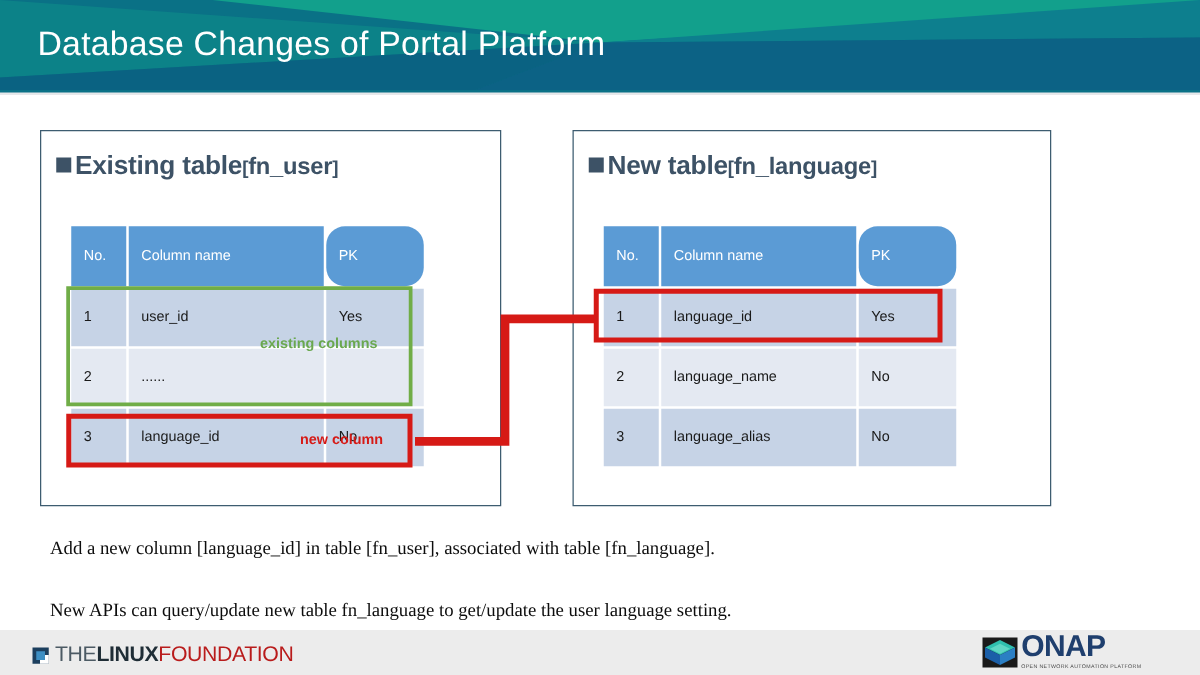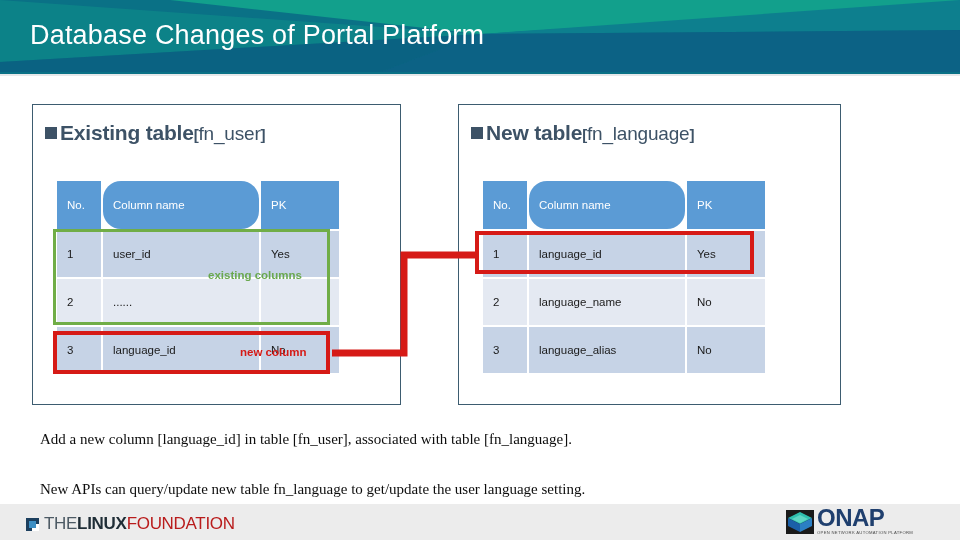--- a/index.html
+++ b/index.html
@@ -80,21 +80,21 @@
     margin-right: 3px;
     vertical-align: 1px;
   }
   .panel-heading .bracket {
     font-size: 15px;
     font-weight: bold;
     color: #3d5266;
   }
   .panel-heading .tname {
     font-size: 19px;
-    font-weight: normal;
+    font-weight: bold;
   }
 
   
   .dtable {
     position: absolute;
     border-collapse: separate;
     border-spacing: 2px;
     font-size: 11.5px;
   }
   #table-existing { left: 22px; top: 74px; }
@@ -115,22 +115,22 @@
     text-align: left;
     padding: 0 10px;
     height: 46px;
     vertical-align: middle;
     font-size: 11.5px;
   }
   .dtable tr.row-dark td { background: #c6d3e6; }
   .dtable tr.row-light td { background: #e4e9f2; }
 
   .c-no   { width: 24px; }
-  .c-name { width: 136px; border-radius: 18px; }
-  .c-pk   { width: 58px; }
+  .c-name { width: 136px; }
+  .c-pk   { width: 58px; border-radius: 15px; }
 
   #table-new .c-no   { width: 24px; }
   #table-new .c-name { width: 136px; }
   #table-new .c-pk   { width: 58px; }
 
   
   #box-existing-cols {
     position: absolute;
     left: 53px;
     top: 229px;

